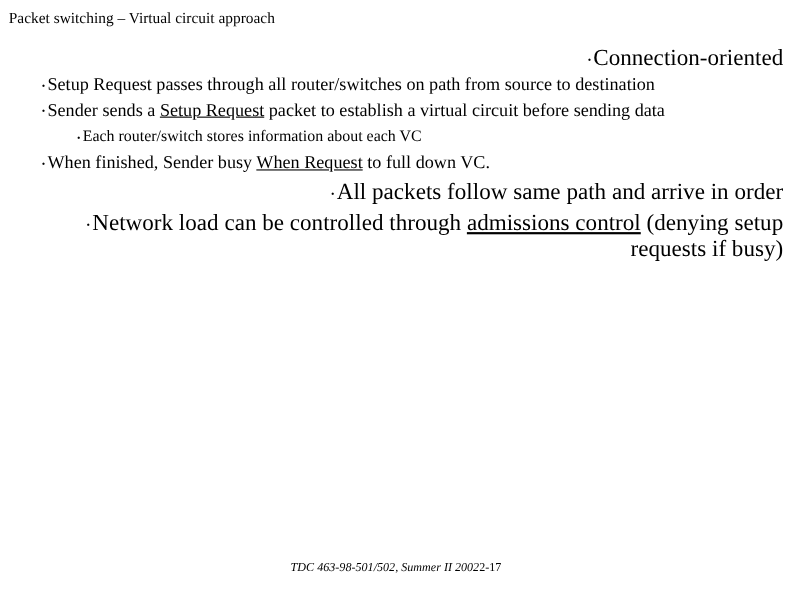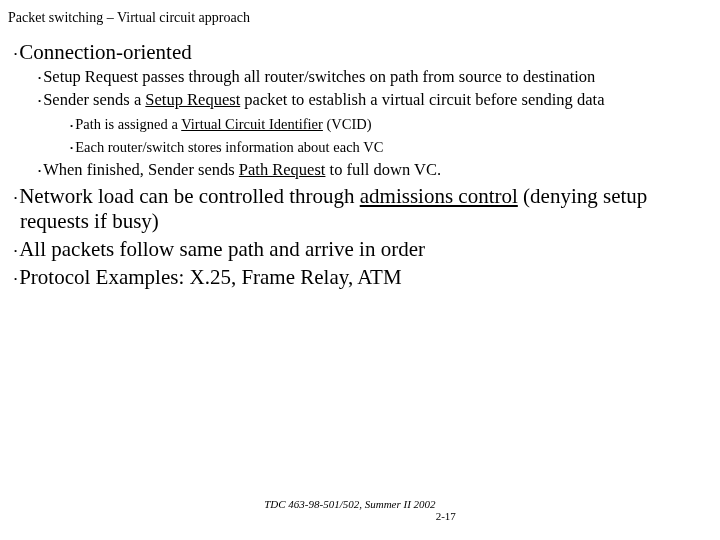--- a/index.html
+++ b/index.html
@@ -25,20 +25,21 @@
   }
   .bullet {
     display: block;
     line-height: 1.15;
   }
   .l1 {
     font-size: 21px;
     margin: 4px 0 4px 6px;
     text-indent: -6px;
     padding-left: 6px;
+    text-align: right;
   }
   .l2 {
     font-size: 16.5px;
     margin: 4px 0 4px 30px;
     text-indent: -6px;
     padding-left: 6px;
   }
   .l3 {
     font-size: 14.5px;
     margin: 6px 0 6px 62px;
@@ -54,47 +55,45 @@
   .footer {
     position: absolute;
     bottom: 6px;
     left: 8px;
     right: 8px;
     font-size: 11px;
     font-style: italic;
     display: flex;
     justify-content: center;
   }
-  .page-no { font-style: normal; margin-top: 12px; }
+  .page-no { font-style: normal; }
 </style>
 </head>
 <body>
 
 <div class="slide">
 
   <div class="title">Packet switching – Virtual circuit approach</div>
 
   <div class="bullet l1"><span class="dot">•</span><span>Connection-oriented</span></div>
 
   <div class="bullet l2"><span class="dot">•</span><span>Setup Request passes through all router/switches on path from source to destination</span></div>
 
   <div class="bullet l2"><span class="dot">•</span><span>Sender sends a </span><span class="u">Setup Request</span><span> packet to establish a virtual circuit before sending data</span></div>
 
-  <div class="bullet l3"><span class="dot">•</span><span>Path is assigned a </span><span class="u">Virtual Circuit Identifier</span><span> (VCID)</span></div>
 
   <div class="bullet l3"><span class="dot">•</span><span>Each router/switch stores information about each VC</span></div>
 
 
-  <div class="bullet l2"><span class="dot">•</span><span>When finished, Sender sends </span><span class="u">Path Request</span><span> to full down VC.</span></div>
+  <div class="bullet l2"><span class="dot">•</span><span>When finished, Sender busy </span><span class="u">When Request</span><span> to full down VC.</span></div>
 
+
+  <div class="bullet l1"><span class="dot">•</span><span>All packets follow same path and arrive in order</span></div>
 
   <div class="bullet l1"><span class="dot">•</span><span>Network load can be controlled through </span><span class="u">admissions control</span><span> (denying setup requests if busy)</span></div>
 
-  <div class="bullet l1"><span class="dot">•</span><span>All packets follow same path and arrive in order</span></div>
-
-  <div class="bullet l1"><span class="dot">•</span><span>Protocol Examples: X.25, Frame Relay, ATM</span></div>
 
   <div class="footer">
     <span>TDC 463-98-501/502, Summer II 2002</span>
     <span class="page-no">2-17</span>
   </div>
 
 </div>
 
 </body></html>

